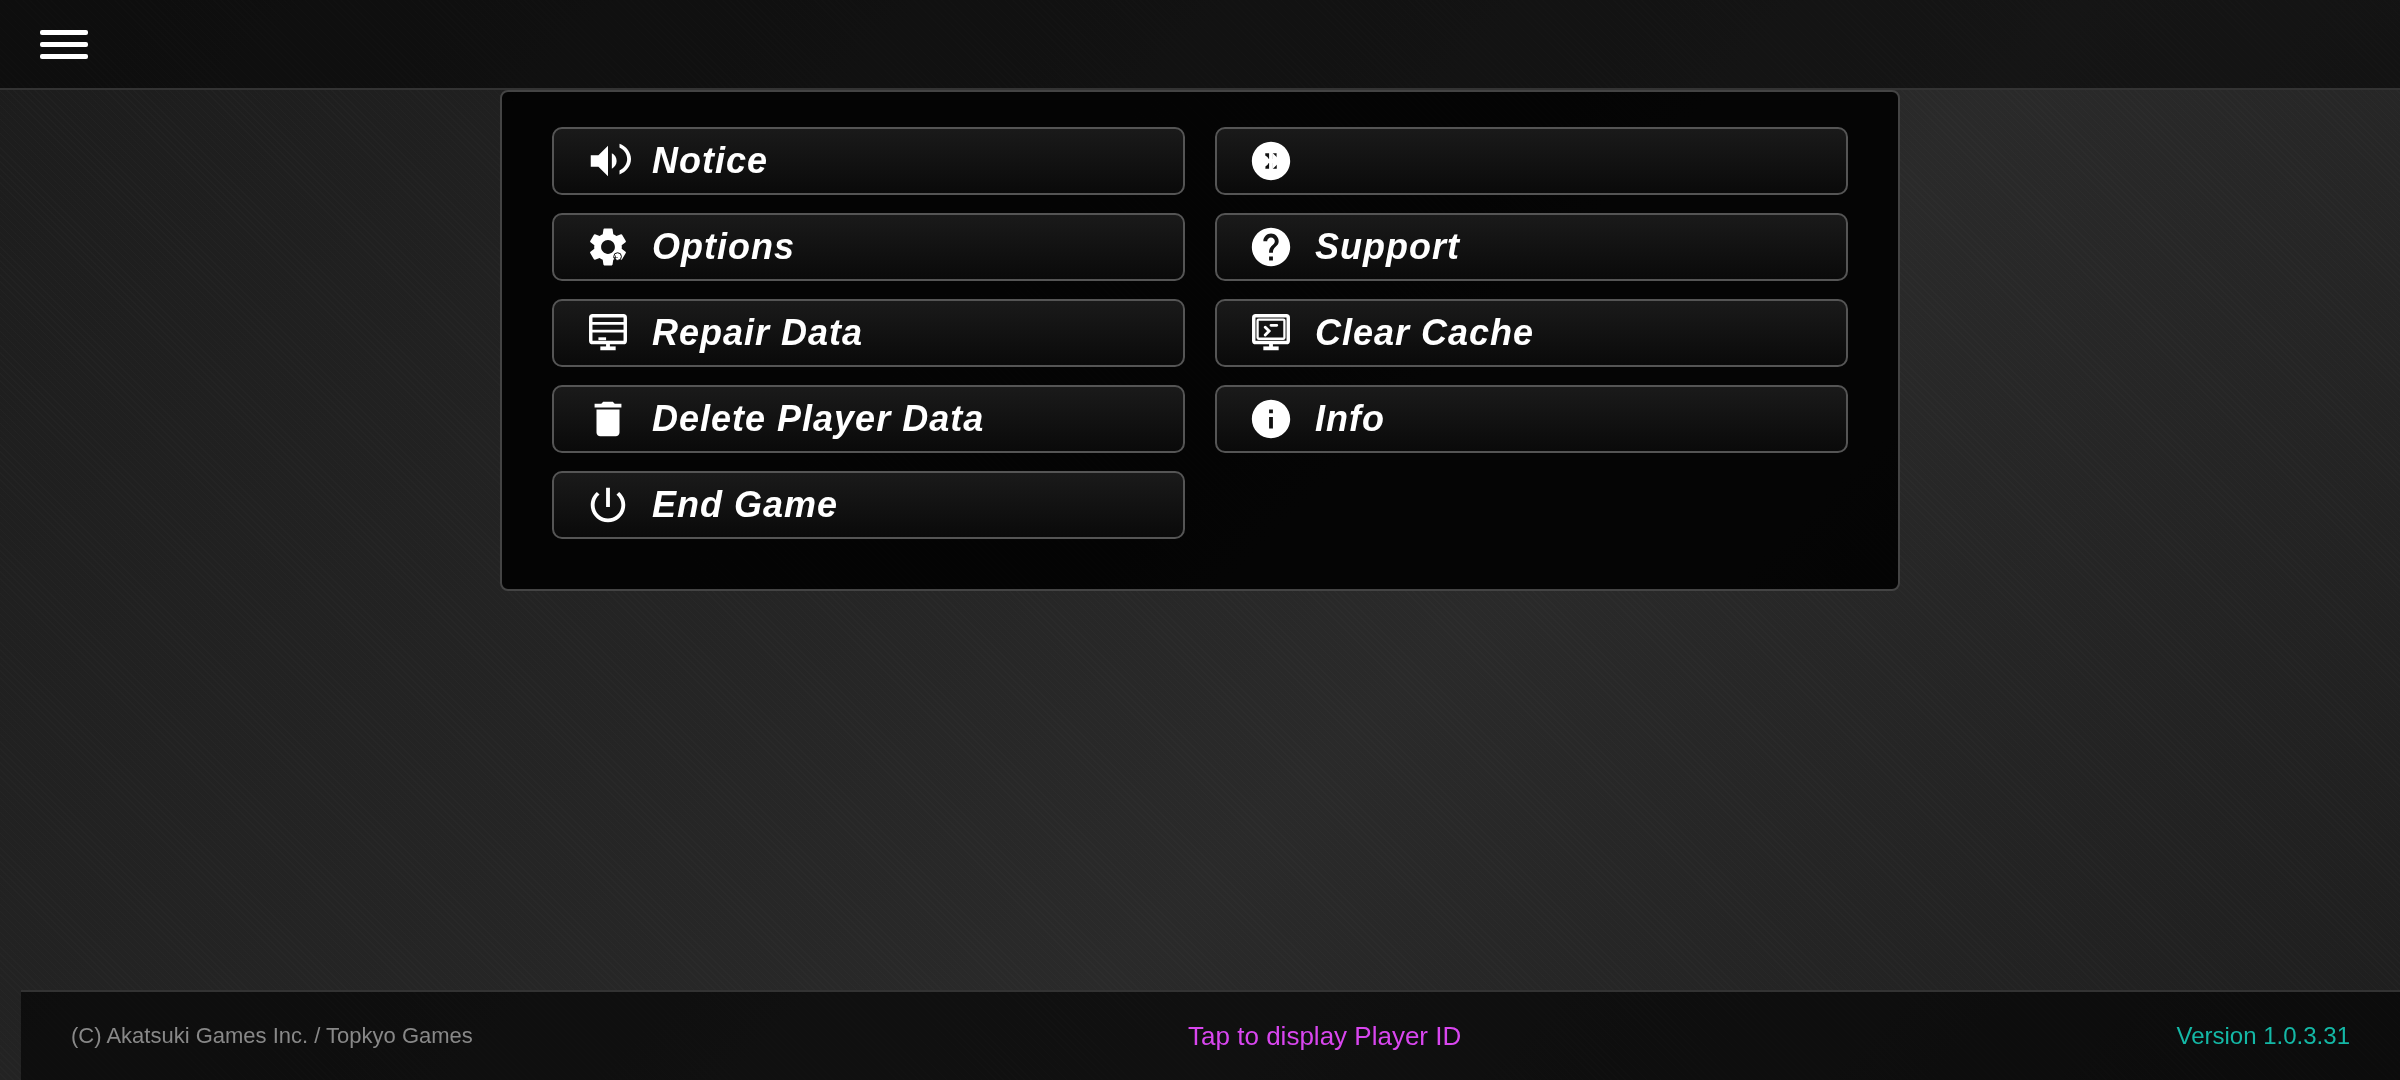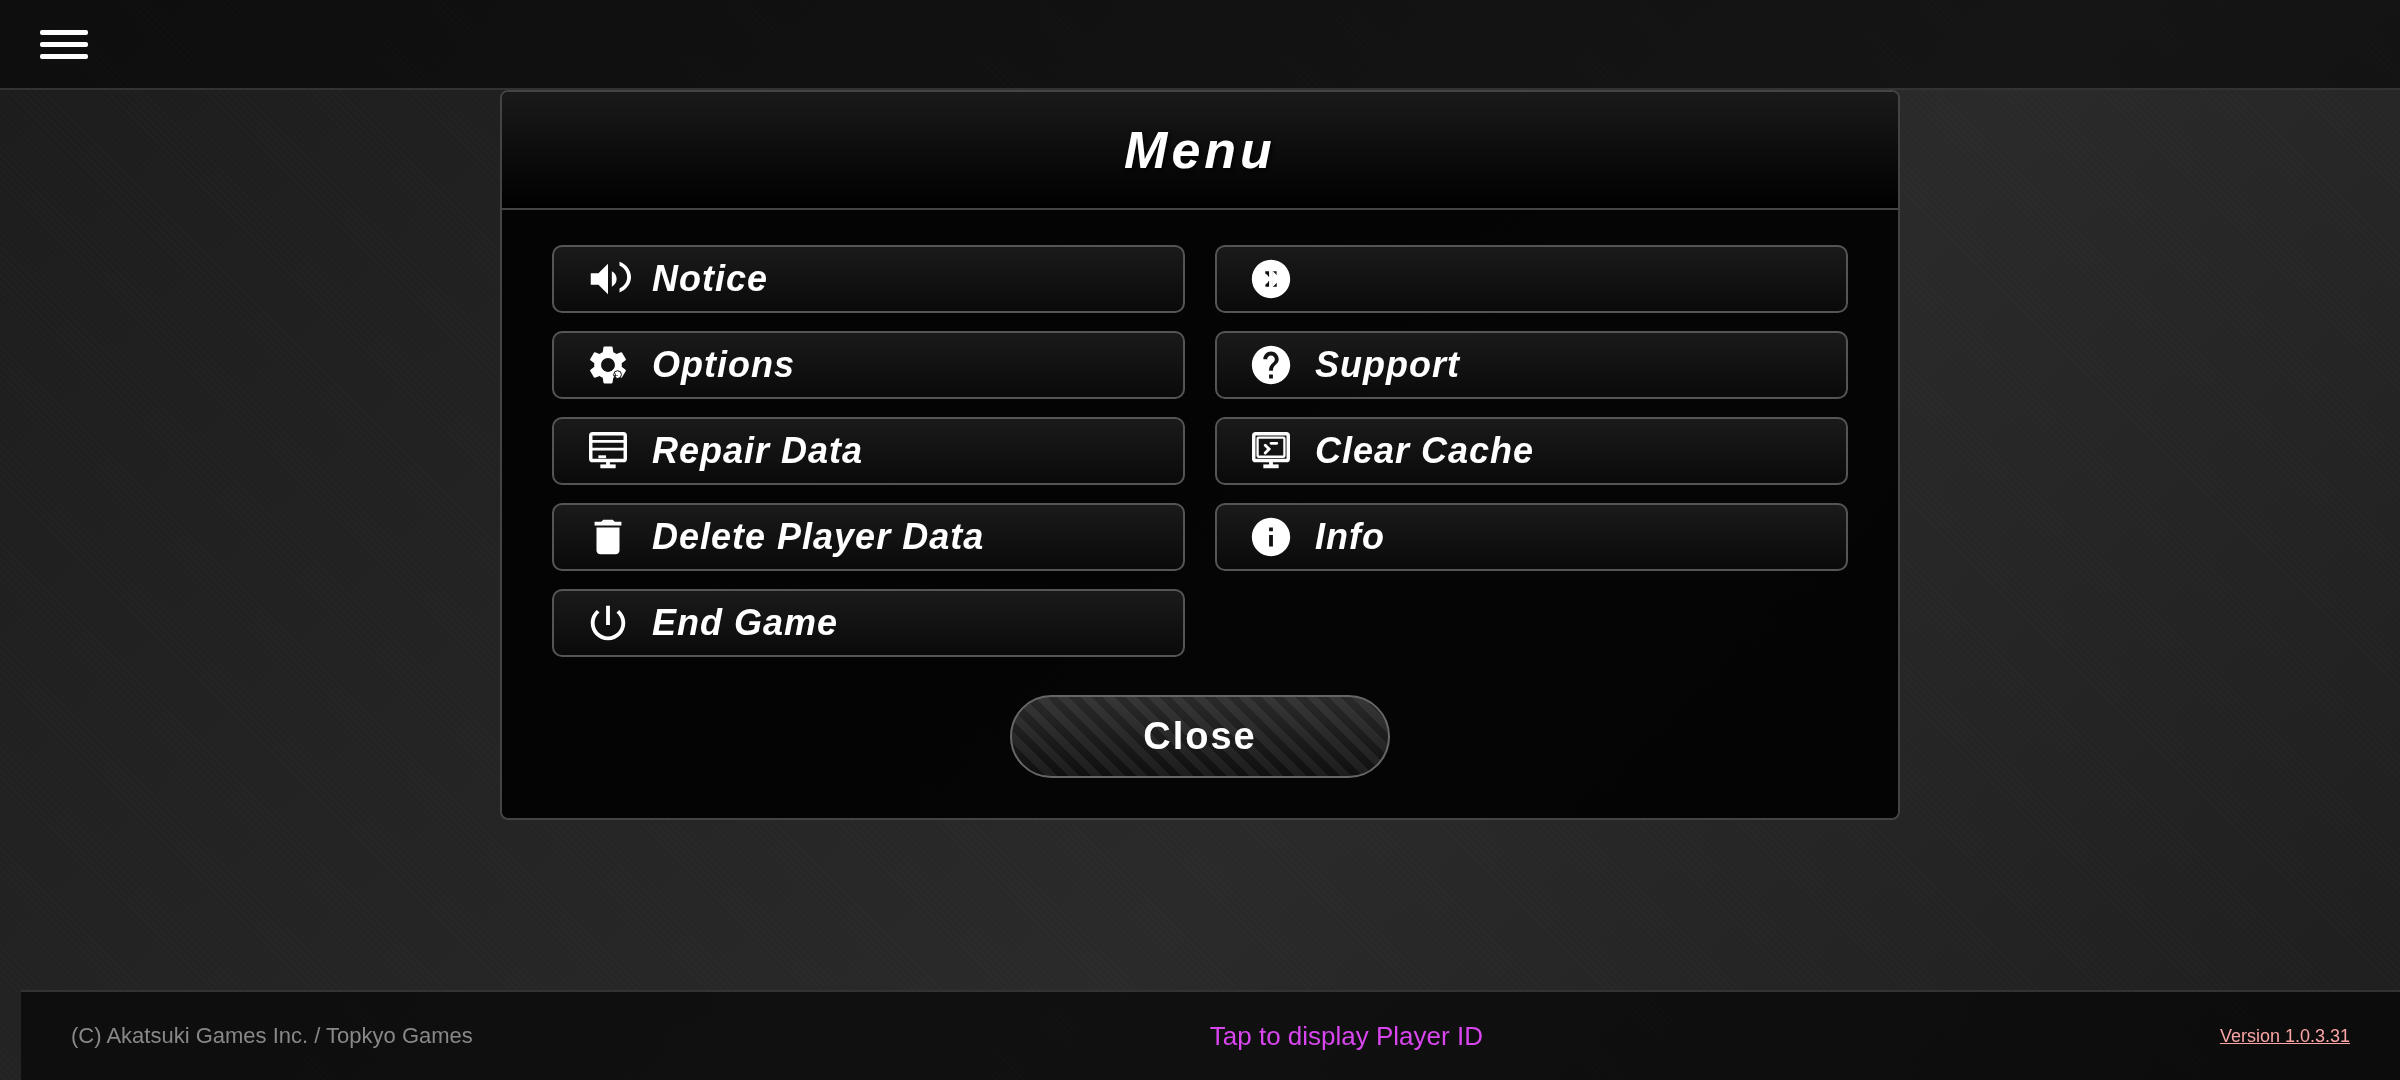--- a/index.html
+++ b/index.html
@@ -198,23 +198,22 @@
       color: #888;
     }
 
     .player-id-text {
       font-size: 26px;
       color: #d946ef;
       cursor: pointer;
     }
 
     .version-text {
-      font-size: 18px;
-      color: #fca5a5;
-      text-decoration: underline;
+      font-size: 24px;
+      color: #14b8a6;
     }
 
     
     .icon-svg {
       width: 46px;
       height: 46px;
       fill: white;
     }
   </style>
 </head>
@@ -224,23 +223,20 @@
 
 <div class="top-bar">
   <div class="hamburger-icon">
     <span></span>
     <span></span>
     <span></span>
   </div>
 </div>
 
 <div class="menu-dialog">
-  <div class="menu-title-bar">
-    <div class="menu-title">Menu</div>
-  </div>
 
   <div class="menu-grid">
 
     <button class="menu-btn">
       <div class="menu-btn-icon">
         <svg class="icon-svg" viewBox="0 0 24 24" xmlns="http://www.w3.org/2000/svg">
           <path d="M18 3v2c2.39 1.13 4 3.55 4 6s-1.61 4.87-4 6v2c3.5-1.22 6-4.52 6-8s-2.5-6.78-6-8zM3 9v6h4l5 5V4L7 9H3zm13.5 3c0-1.77-1-3.29-2.5-4.03V16c1.5-.71 2.5-2.22 2.5-4z"></path>
         </svg>
       </div>
       <span class="menu-btn-label">Notice</span>
@@ -327,24 +323,19 @@
       <div class="menu-btn-icon">
         <svg class="icon-svg" viewBox="0 0 24 24" xmlns="http://www.w3.org/2000/svg">
           <path d="M13 3h-2v10h2V3zm4.83 2.17l-1.42 1.42C17.99 7.86 19 9.81 19 12c0 3.87-3.13 7-7 7s-7-3.13-7-7c0-2.19 1.01-4.14 2.58-5.42L6.17 5.17C4.23 6.82 3 9.26 3 12c0 4.97 4.03 9 9 9s9-4.03 9-9c0-2.74-1.23-5.18-3.17-6.83z"></path>
         </svg>
       </div>
       <span class="menu-btn-label">End Game</span>
     </button>
 
   </div>
 
-  <div class="close-row">
-    <button class="close-btn">
-      <span class="close-btn-label">Close</span>
-    </button>
-  </div>
 </div>
 
 <div class="bottom-bar">
   <span class="copyright-text">(C) Akatsuki Games Inc. / Topkyo Games</span>
   <span class="player-id-text">Tap to display Player ID</span>
   <span class="version-text">Version 1.0.3.31</span>
 </div>
 
 </body></html>

